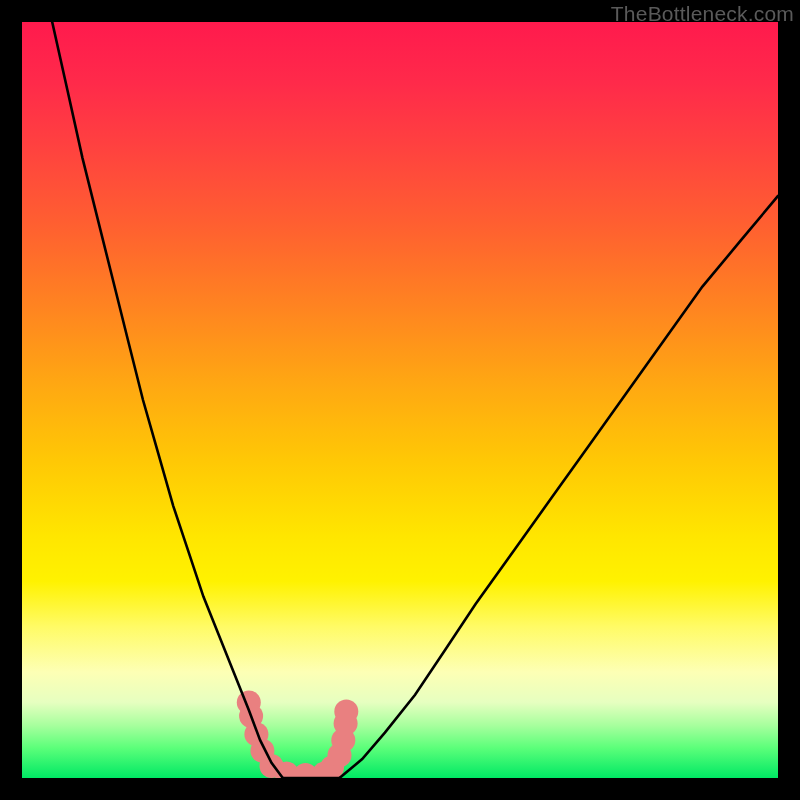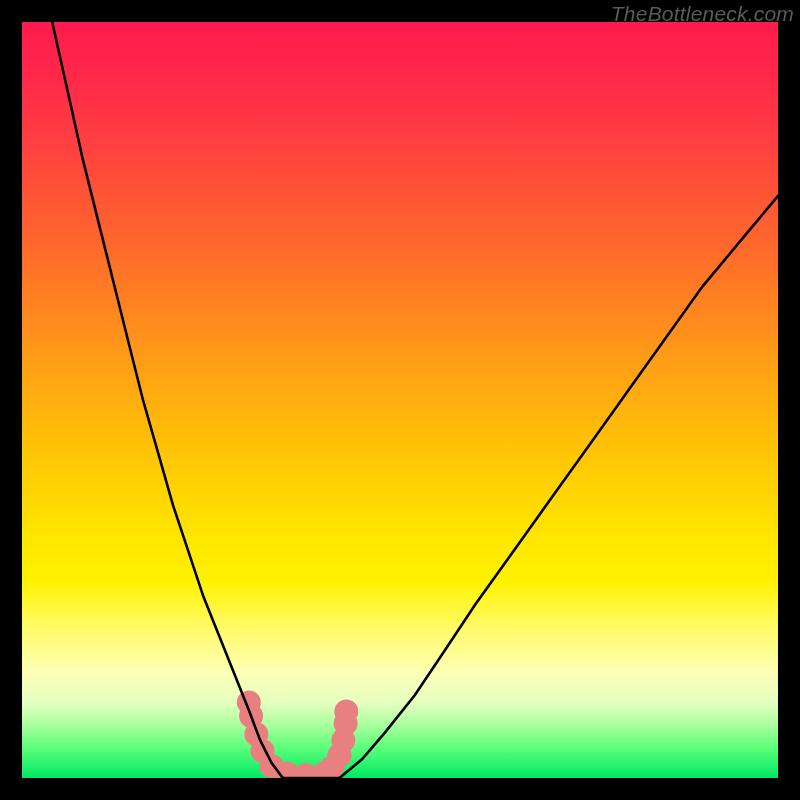--- a/index.html
+++ b/index.html
@@ -37,21 +37,20 @@
   .watermark {
     position: absolute;
     top: 2px;
     right: 6px;
     font-family: Arial, Helvetica, sans-serif;
     font-size: 21px;
     color: #5a5a5a;
     letter-spacing: 0.2px;
     z-index: 50;
     user-select: none;
-    font-style: italic;
   }
   svg.curves {
     position: absolute;
     left: 0;
     top: 0;
     width: 756px;
     height: 756px;
   }
 </style>
 </head>

